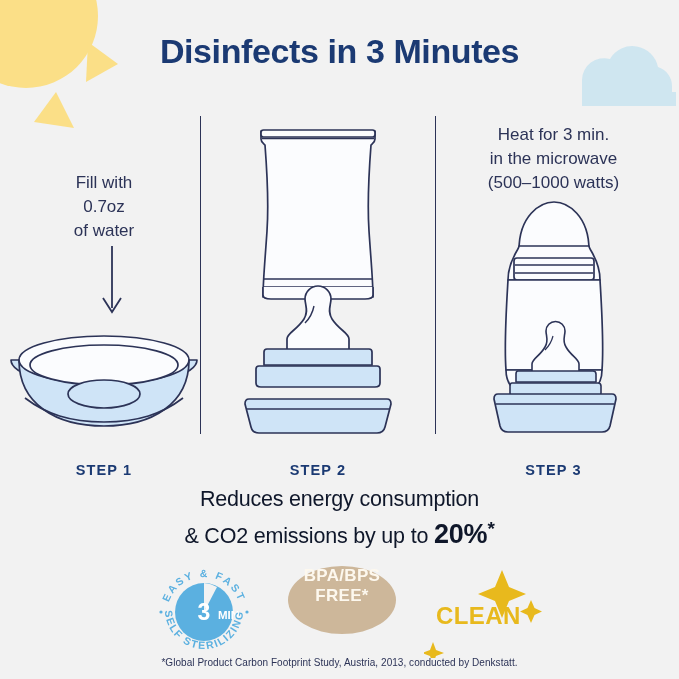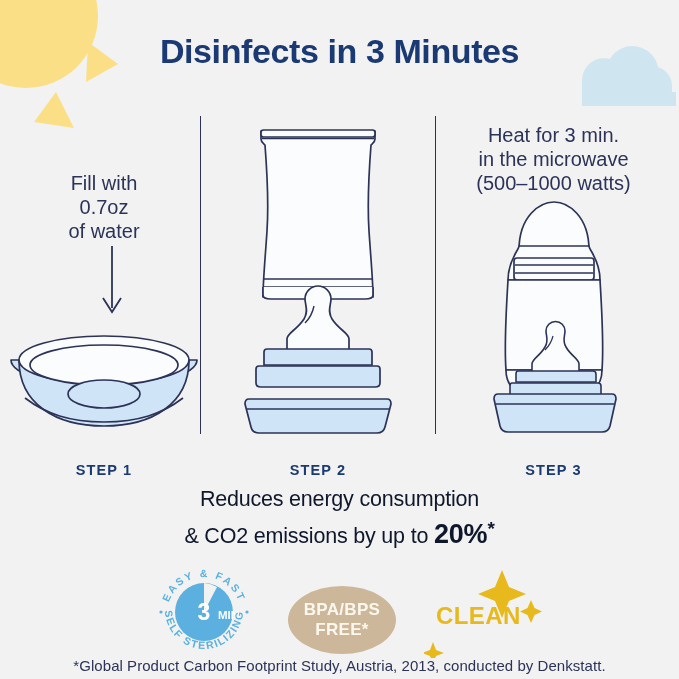--- a/index.html
+++ b/index.html
@@ -66,21 +66,21 @@
   }
   .col-1 { left: 8px;   width: 192px; }
   .col-2 { left: 201px; width: 234px; }
   .col-3 { left: 436px; width: 235px; }
 
   .step-caption {
     position: absolute;
     width: 100%;
     text-align: center;
     color: #2c3357;
-    font-size: 20px;
+    font-size: 17px;
     line-height: 24px;
   }
   .cap-1 { top: 55px; }
   .cap-3 { top: 7px; }
 
   .art {
     position: absolute;
     left: 0;
     width: 100%;
   }
@@ -130,29 +130,29 @@
   .badge-sterile {
     position: absolute;
     left: 155px;
     top: 0;
     width: 98px;
     height: 98px;
   }
   .badge-bpa {
     position: absolute;
     left: 288px;
-    top: 24px;
+    top: 4px;
     width: 108px;
     height: 68px;
     border-radius: 50%;
     background: #cdb79a;
     display: flex;
     flex-direction: column;
     align-items: center;
-    justify-content: center;
+    justify-content: flex-start;
     color: #fdf8ee;
     font-weight: bold;
     font-size: 17px;
     line-height: 20px;
     letter-spacing: 0.3px;
   }
   .badge-easyclean {
     position: absolute;
     left: 424px;
     top: 2px;
@@ -173,21 +173,21 @@
   .ec-l1 { display: block; text-align: left; padding-left: 0px; }
   .ec-l2 { display: block; text-align: left; padding-left: 10px; margin-top: 7px; }
 
   .footnote {
     position: absolute;
     left: 0;
     top: 657px;
     width: 679px;
     text-align: center;
     color: #2c3357;
-    font-size: 15px;
+    font-size: 10px;
     letter-spacing: 0.05px;
   }
 </style>
 </head>
 <body>
 
 <div id="page">
 
   <div class="deco-sun">
     <svg width="200" height="200" viewBox="0 0 200 200">

